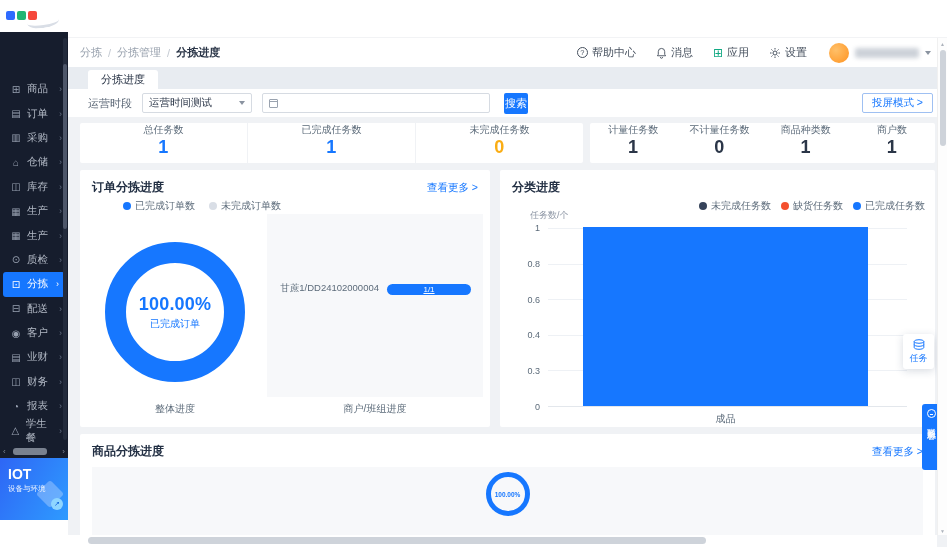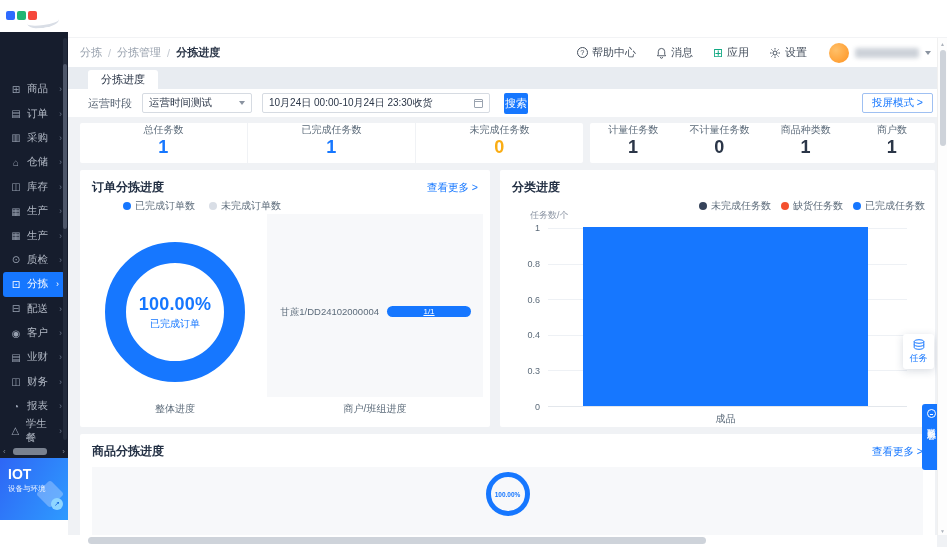--- a/index.html
+++ b/index.html
@@ -78,21 +78,21 @@
   .lg-item{display:flex;align-items:center;gap:4px;font-family:Liberation Serif, serif;}
   .lg-dot{width:8px;height:8px;border-radius:50%;}
 
   .donut{position:absolute;left:25px;top:72px;width:140px;height:140px;border-radius:50%;border:21px solid #1677ff;display:flex;align-items:center;justify-content:center;background:#fff;}
   .donut-center{text-align:center;}
   .donut-pct{font-size:18px;font-weight:bold;color:#1677ff;letter-spacing:.2px;}
   .donut-lbl{font-size:10px;color:#1677ff;margin-top:2px;}
   .caption{position:absolute;font-size:10px;color:#5c6b7a;text-align:center;}
   .cap-overall{left:25px;top:232px;width:140px;}
   .merchant-box{position:absolute;left:187px;top:44px;width:216px;height:183px;background:#f7f8fa;}
-  .m-row{margin-top:92px;display:flex;align-items:flex-start;justify-content:flex-end;padding-right:12px;gap:8px;}
+  .m-row{margin-top:68px;display:flex;align-items:flex-end;justify-content:flex-end;padding-right:12px;gap:8px;}
   .m-name{font-size:9.5px;color:#5c6b7a;}
   .pill{width:84px;height:11px;background:#1677ff;border-radius:6px;color:#fff;font-size:8px;text-align:center;line-height:11px;text-decoration:underline;}
   .cap-merchant{left:187px;top:232px;width:216px;}
 
   .y-title{position:absolute;left:30px;top:39px;font-size:9px;color:#8a93a2;}
   .yticks{position:absolute;left:8px;top:53px;width:32px;height:189px;display:flex;flex-direction:column;justify-content:space-between;text-align:right;font-size:9px;color:#5c6b7a;}
   .ytick{height:10px;line-height:10px;}
   .plot{position:absolute;left:48px;right:28px;top:58px;height:179px;}
   .grid{position:absolute;inset:0;display:flex;flex-direction:column;justify-content:space-between;}
   .gline{height:1px;background:#eef1f5;}
@@ -271,21 +271,20 @@
       <div class="tab">分拣进度</div>
     </div>
 
     <div class="filterbar">
       <span class="flabel">运营时段</span>
       <div class="select">
         <span>运营时间测试</span>
         <span class="dcaret"></span>
       </div>
       <div class="dateinput">
-        <span>10月24日 00:00-10月24日 23:30收货</span>
         <span class="cal"></span>
       </div>
       <div class="search-btn">搜索</div>
       <div class="cast-btn">投屏模式 &gt;</div>
     </div>
 
     <div class="content">
       <div class="stats-row">
         <div class="card stats-left" id="statsLeft">
             <div class="stat">

